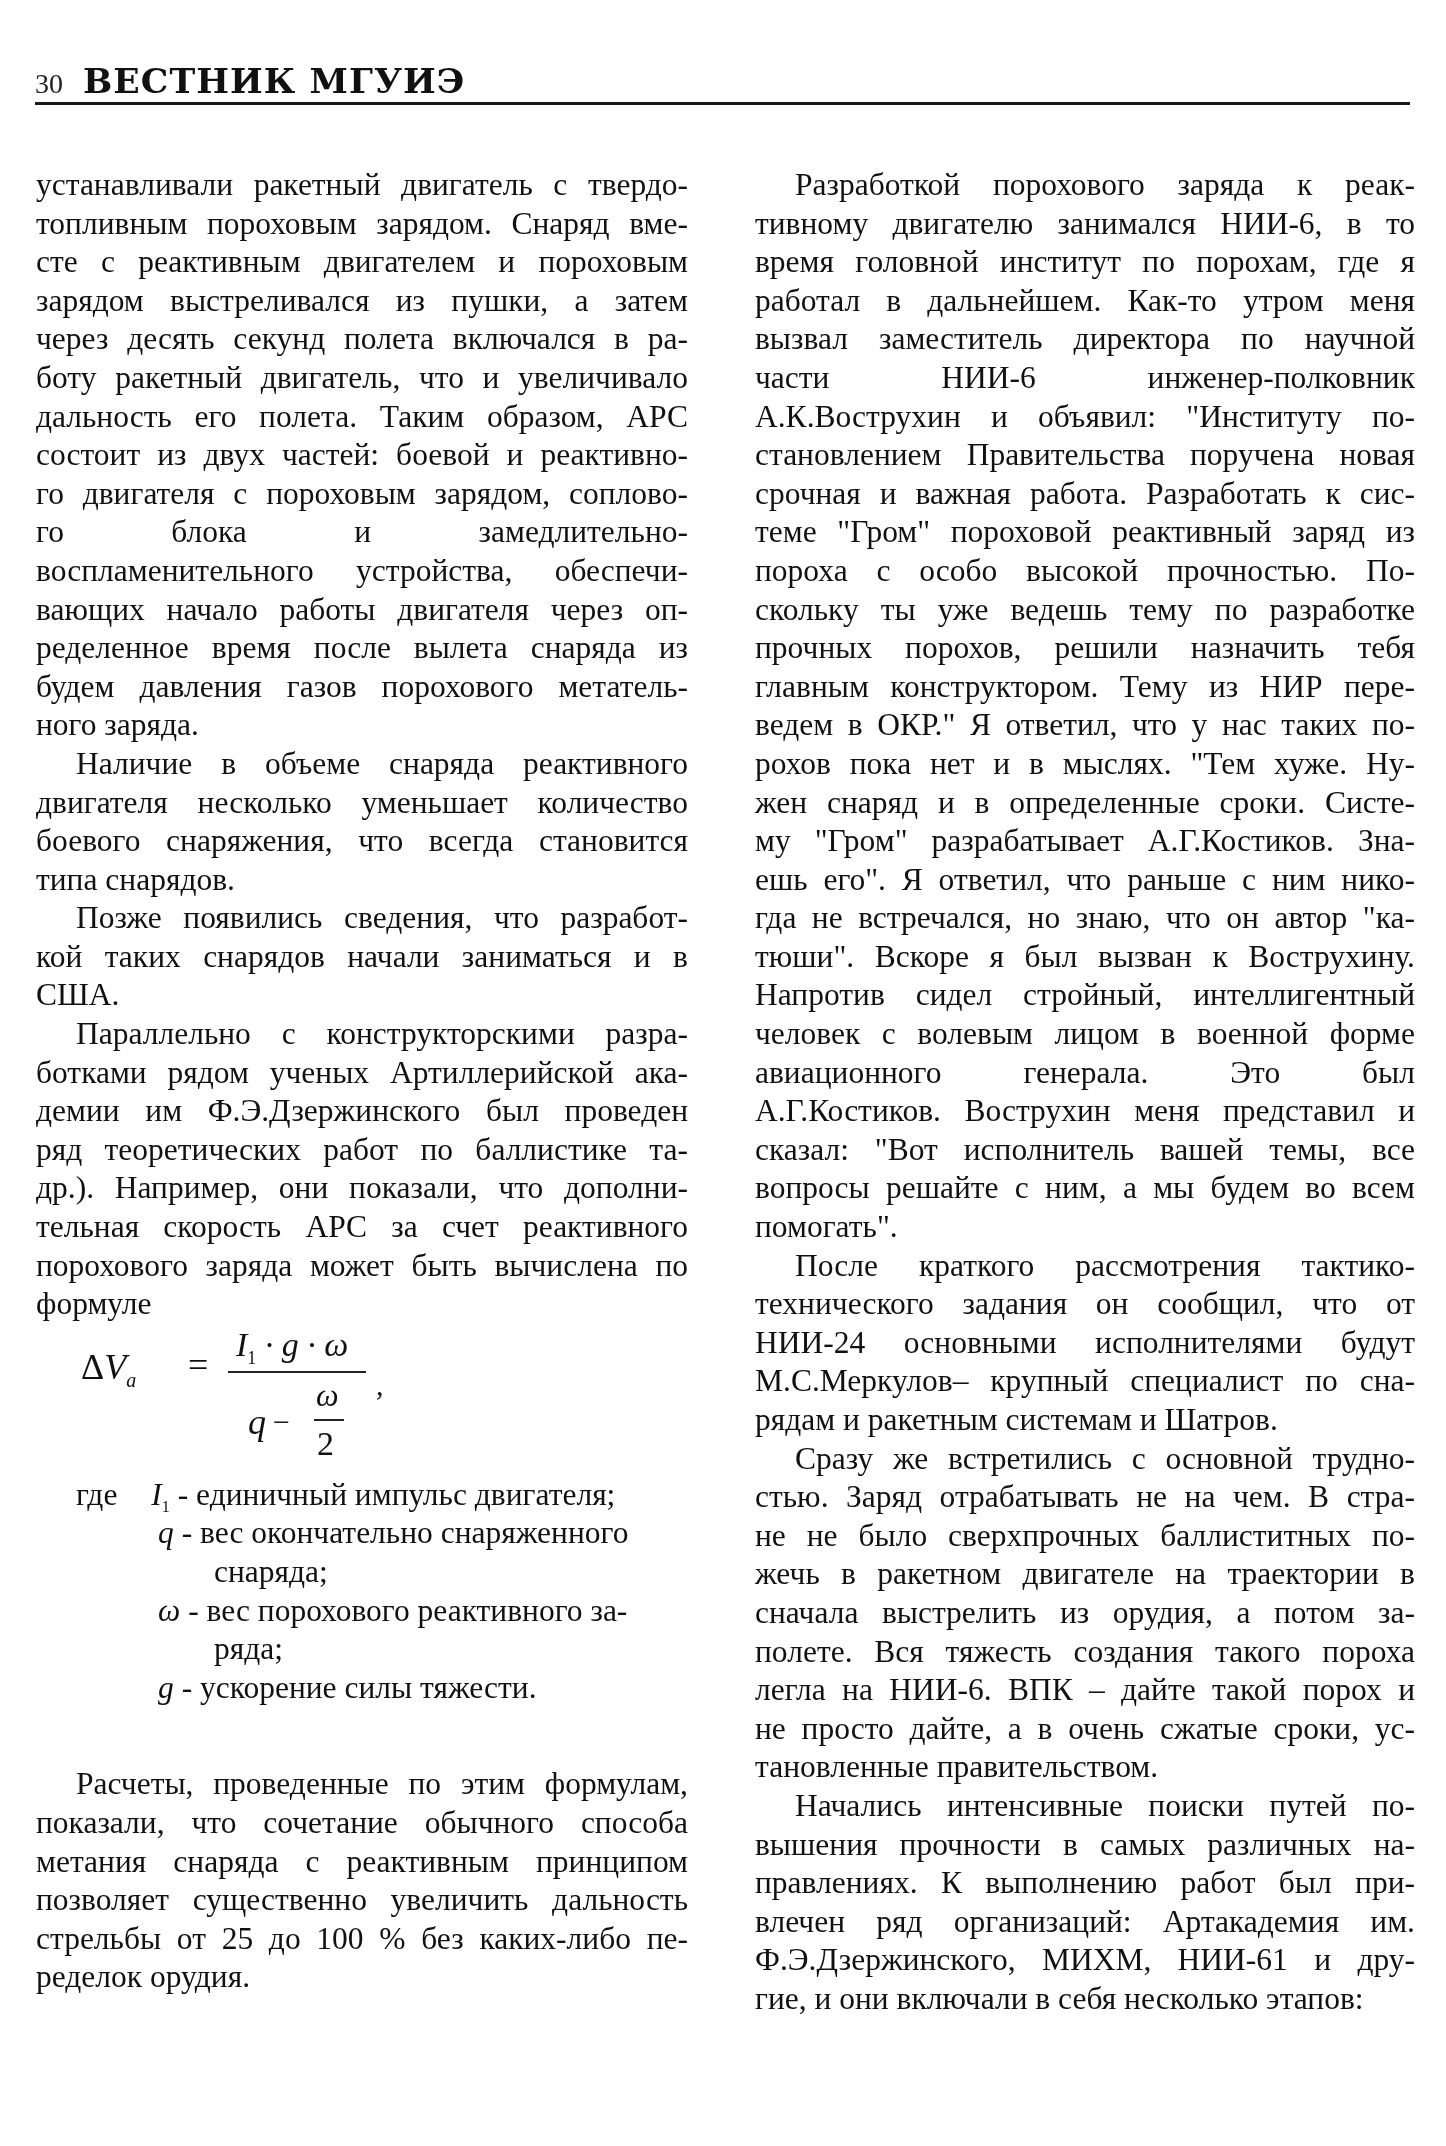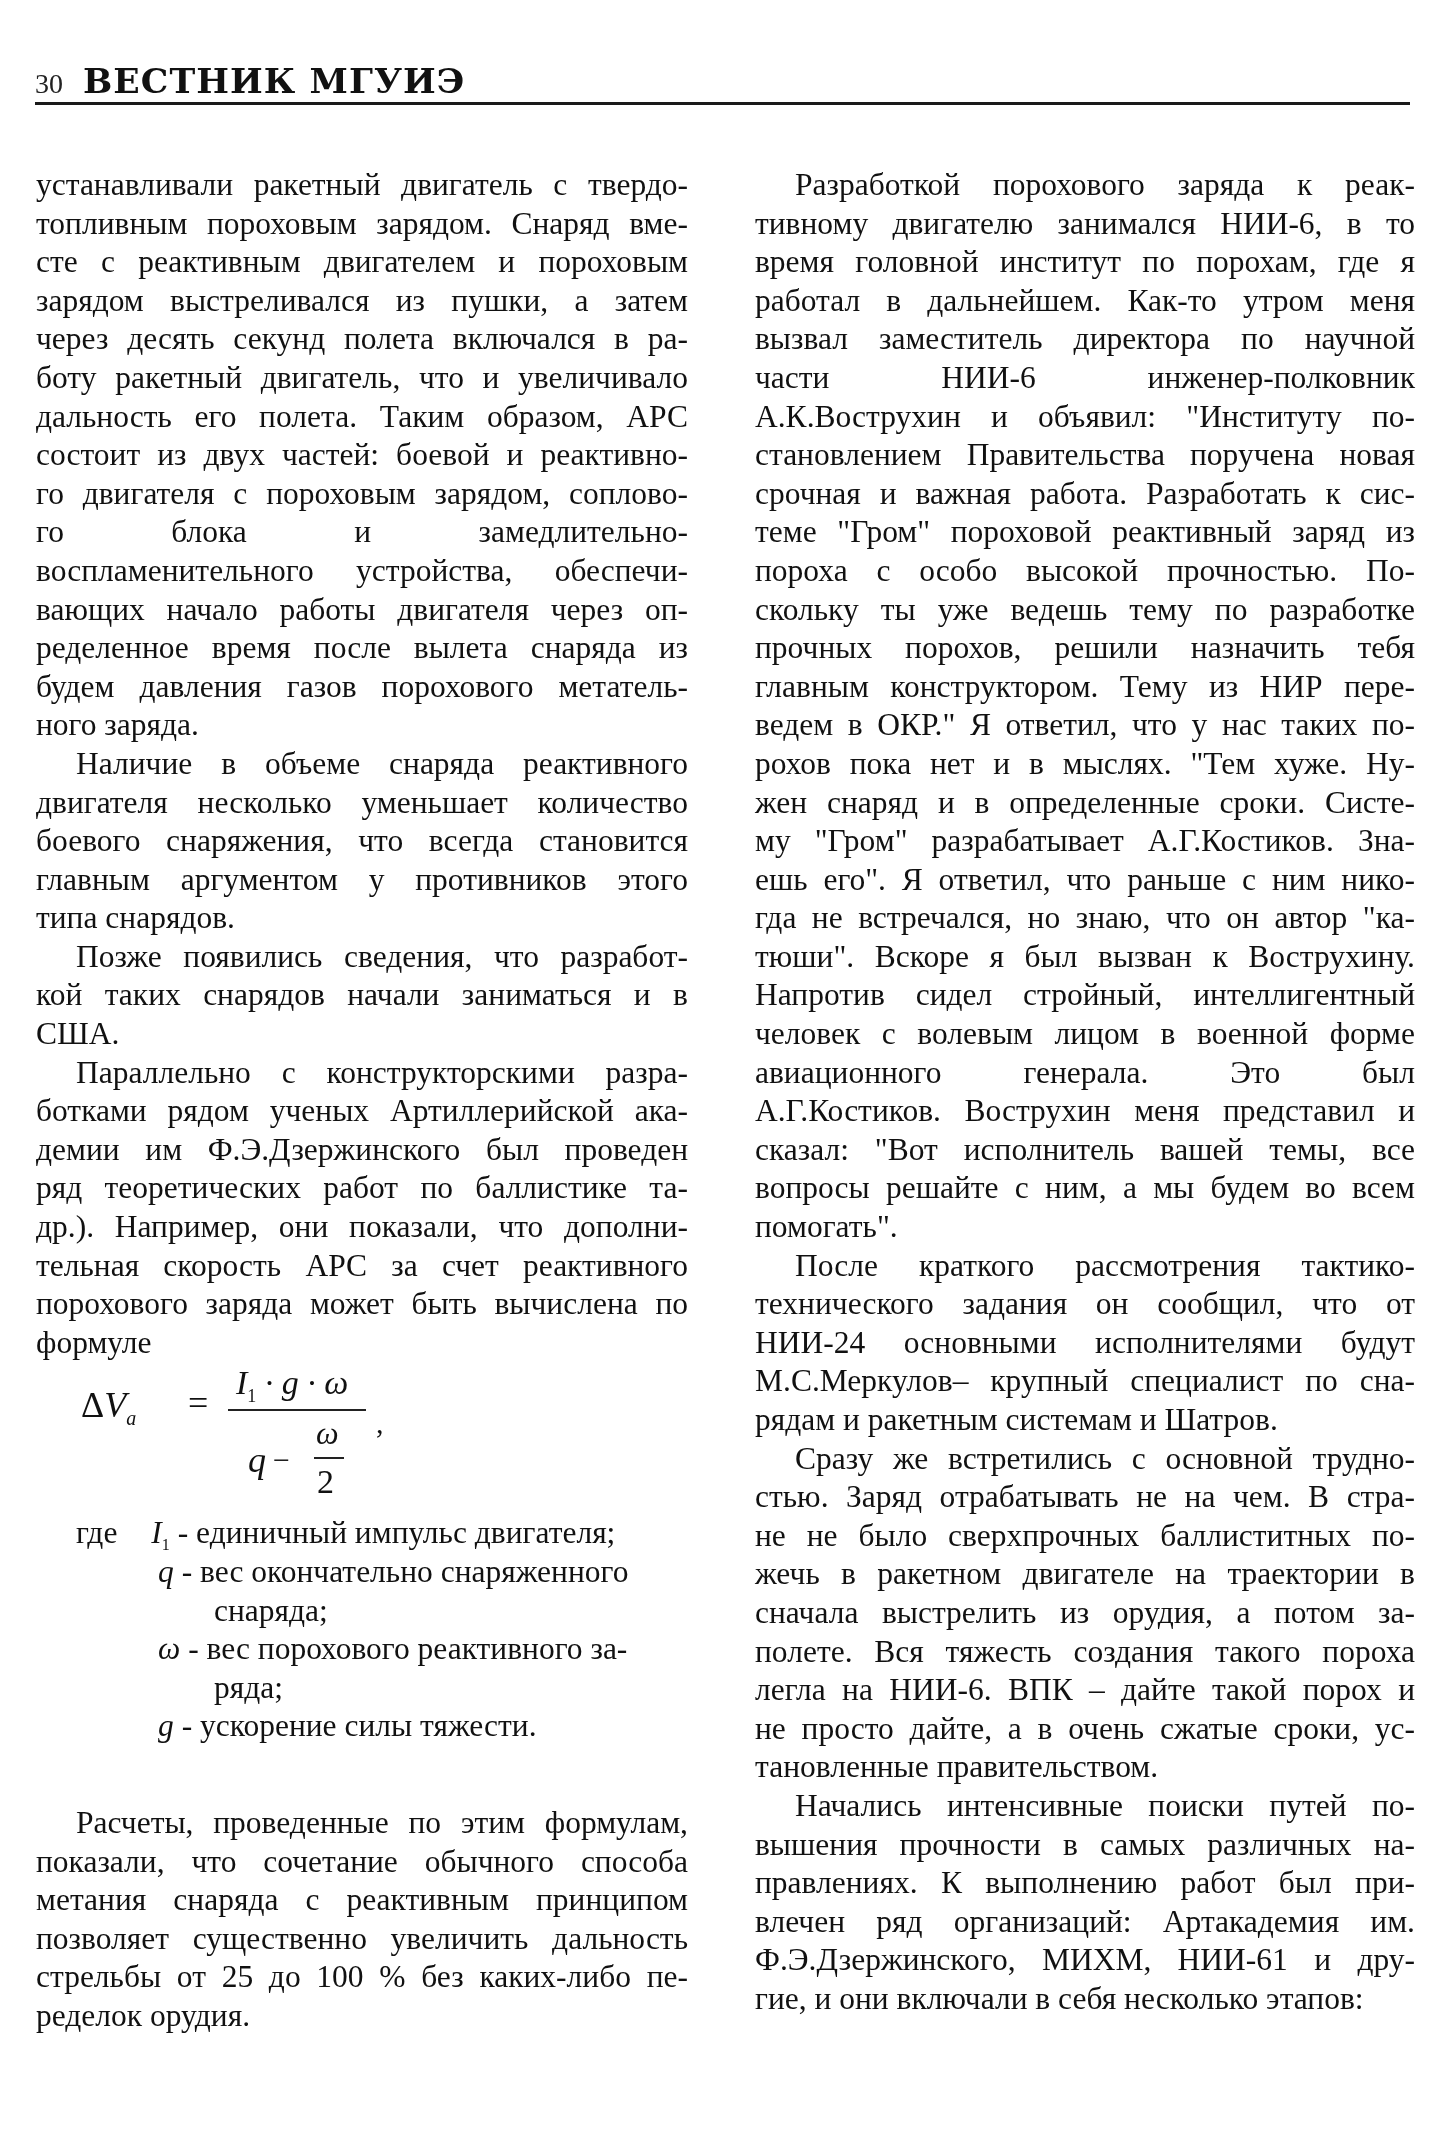--- a/index.html
+++ b/index.html
@@ -57,21 +57,20 @@
       <span class="line">воспламенительного устройства, обеспечи-</span>
       <span class="line">вающих начало работы двигателя через оп-</span>
       <span class="line">ределенное время после вылета снаряда из</span>
       <span class="line">будем давления газов порохового метатель-</span>
       <span class="line last">ного заряда.</span>
     </div>
   <div>
       <span class="line indent">Наличие в объеме снаряда реактивного</span>
       <span class="line">двигателя несколько уменьшает количество</span>
       <span class="line">боевого снаряжения, что всегда становится</span>
-      <span class="line">главным аргументом у противников этого</span>
       <span class="line last">типа снарядов.</span>
     </div>
   <div>
       <span class="line indent">Позже появились сведения, что разработ-</span>
       <span class="line">кой таких снарядов начали заниматься и в</span>
       <span class="line last">США.</span>
     </div>
   <div>
       <span class="line indent">Параллельно с конструкторскими разра-</span>
       <span class="line">ботками рядом ученых Артиллерийской ака-</span>

